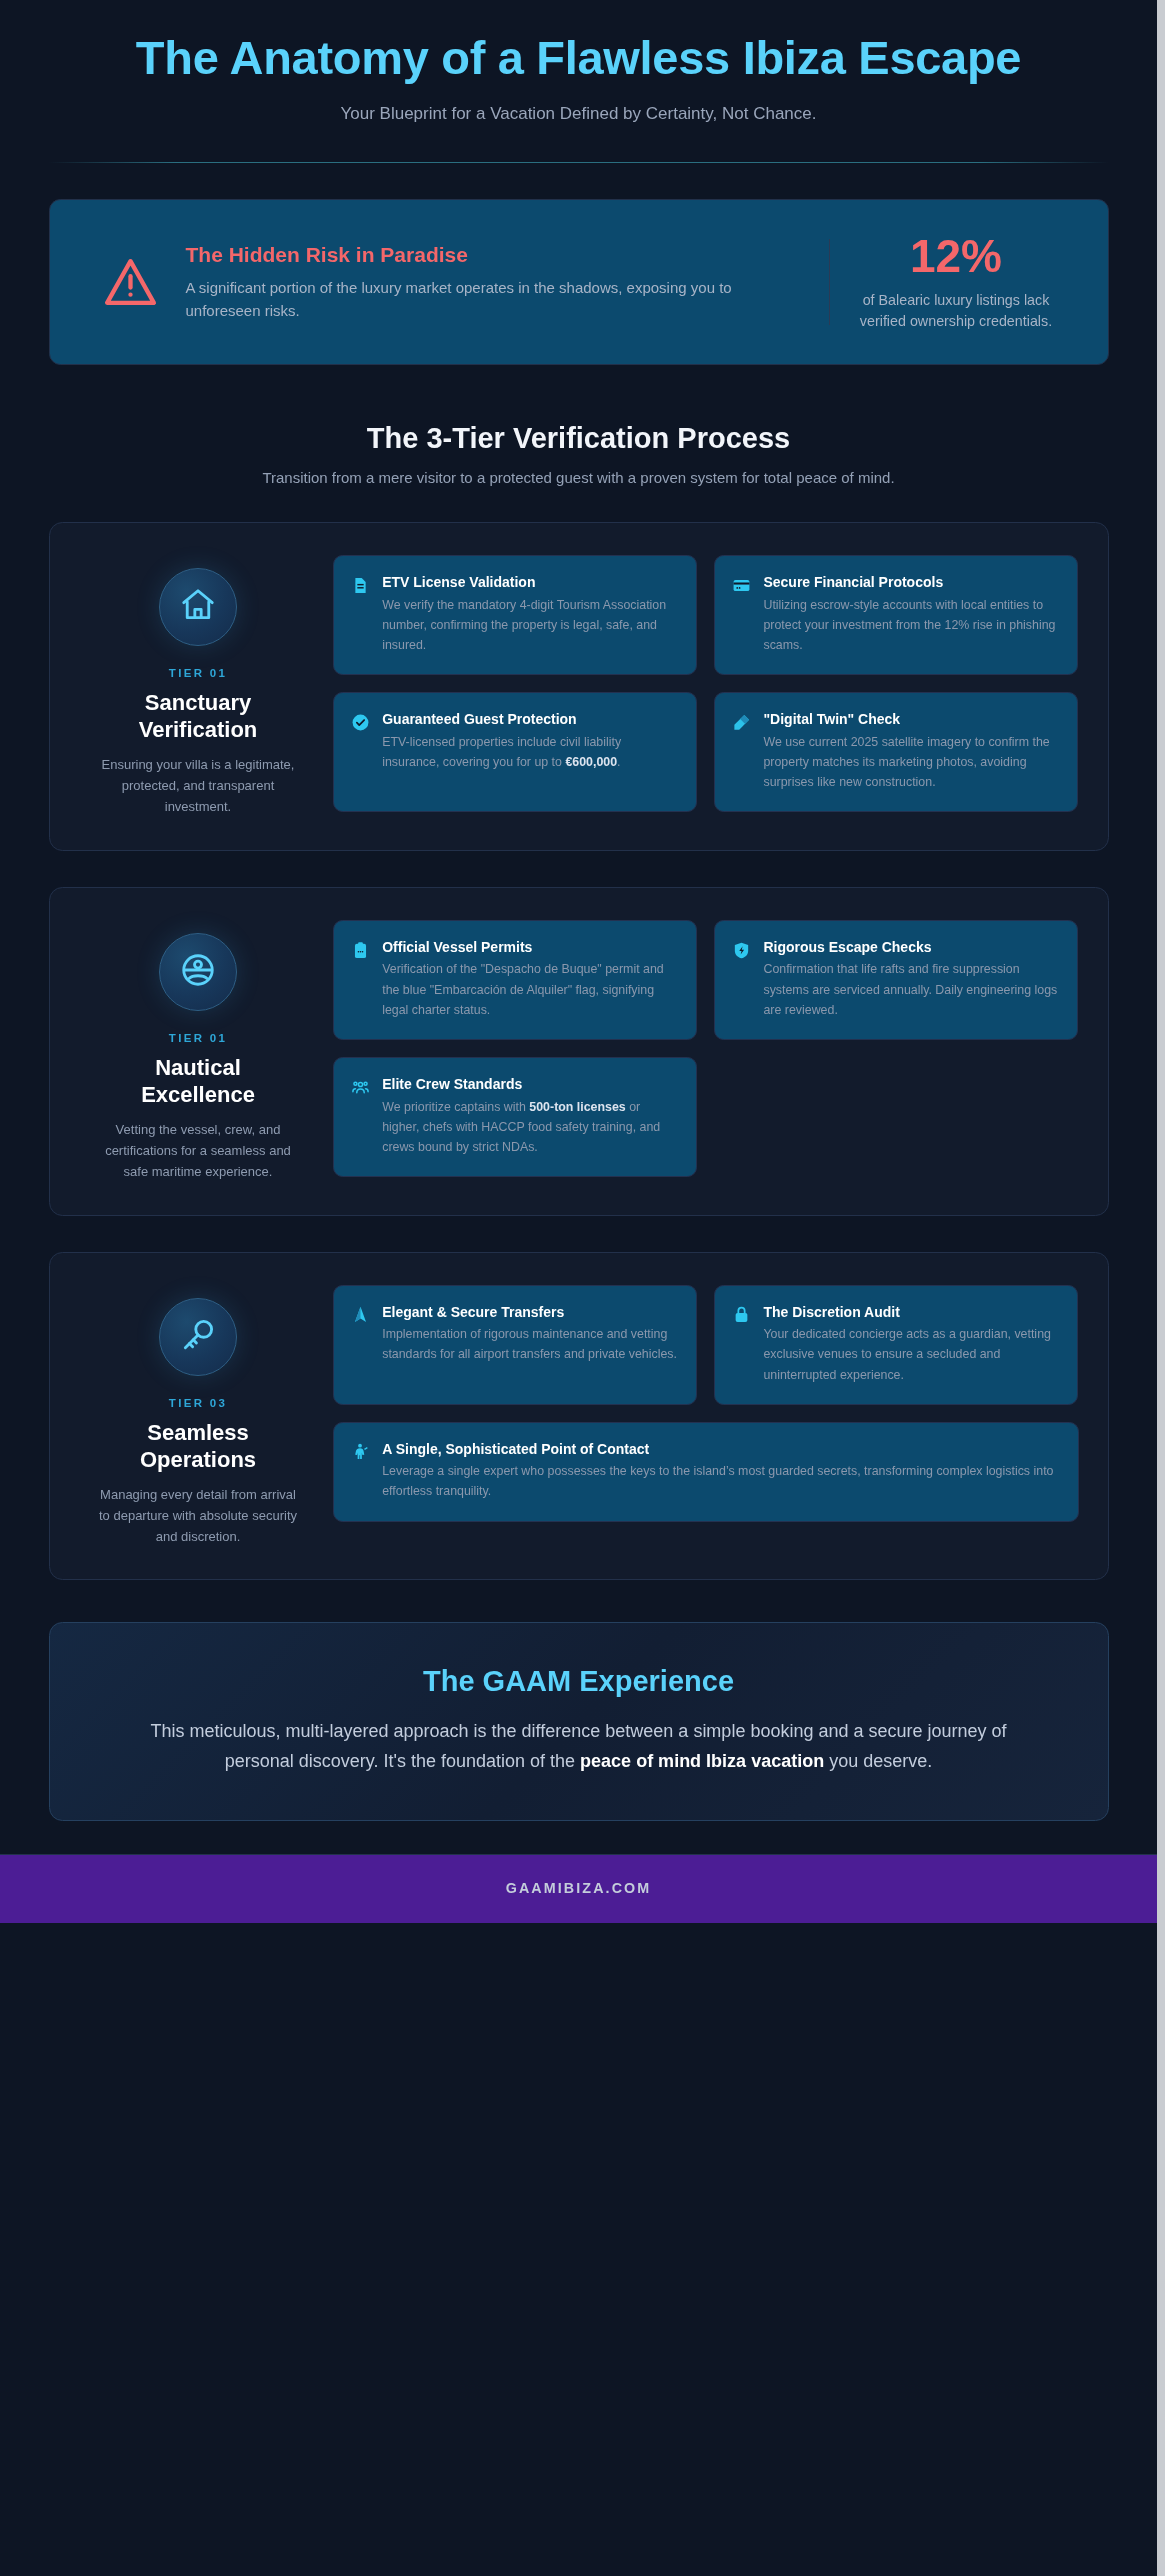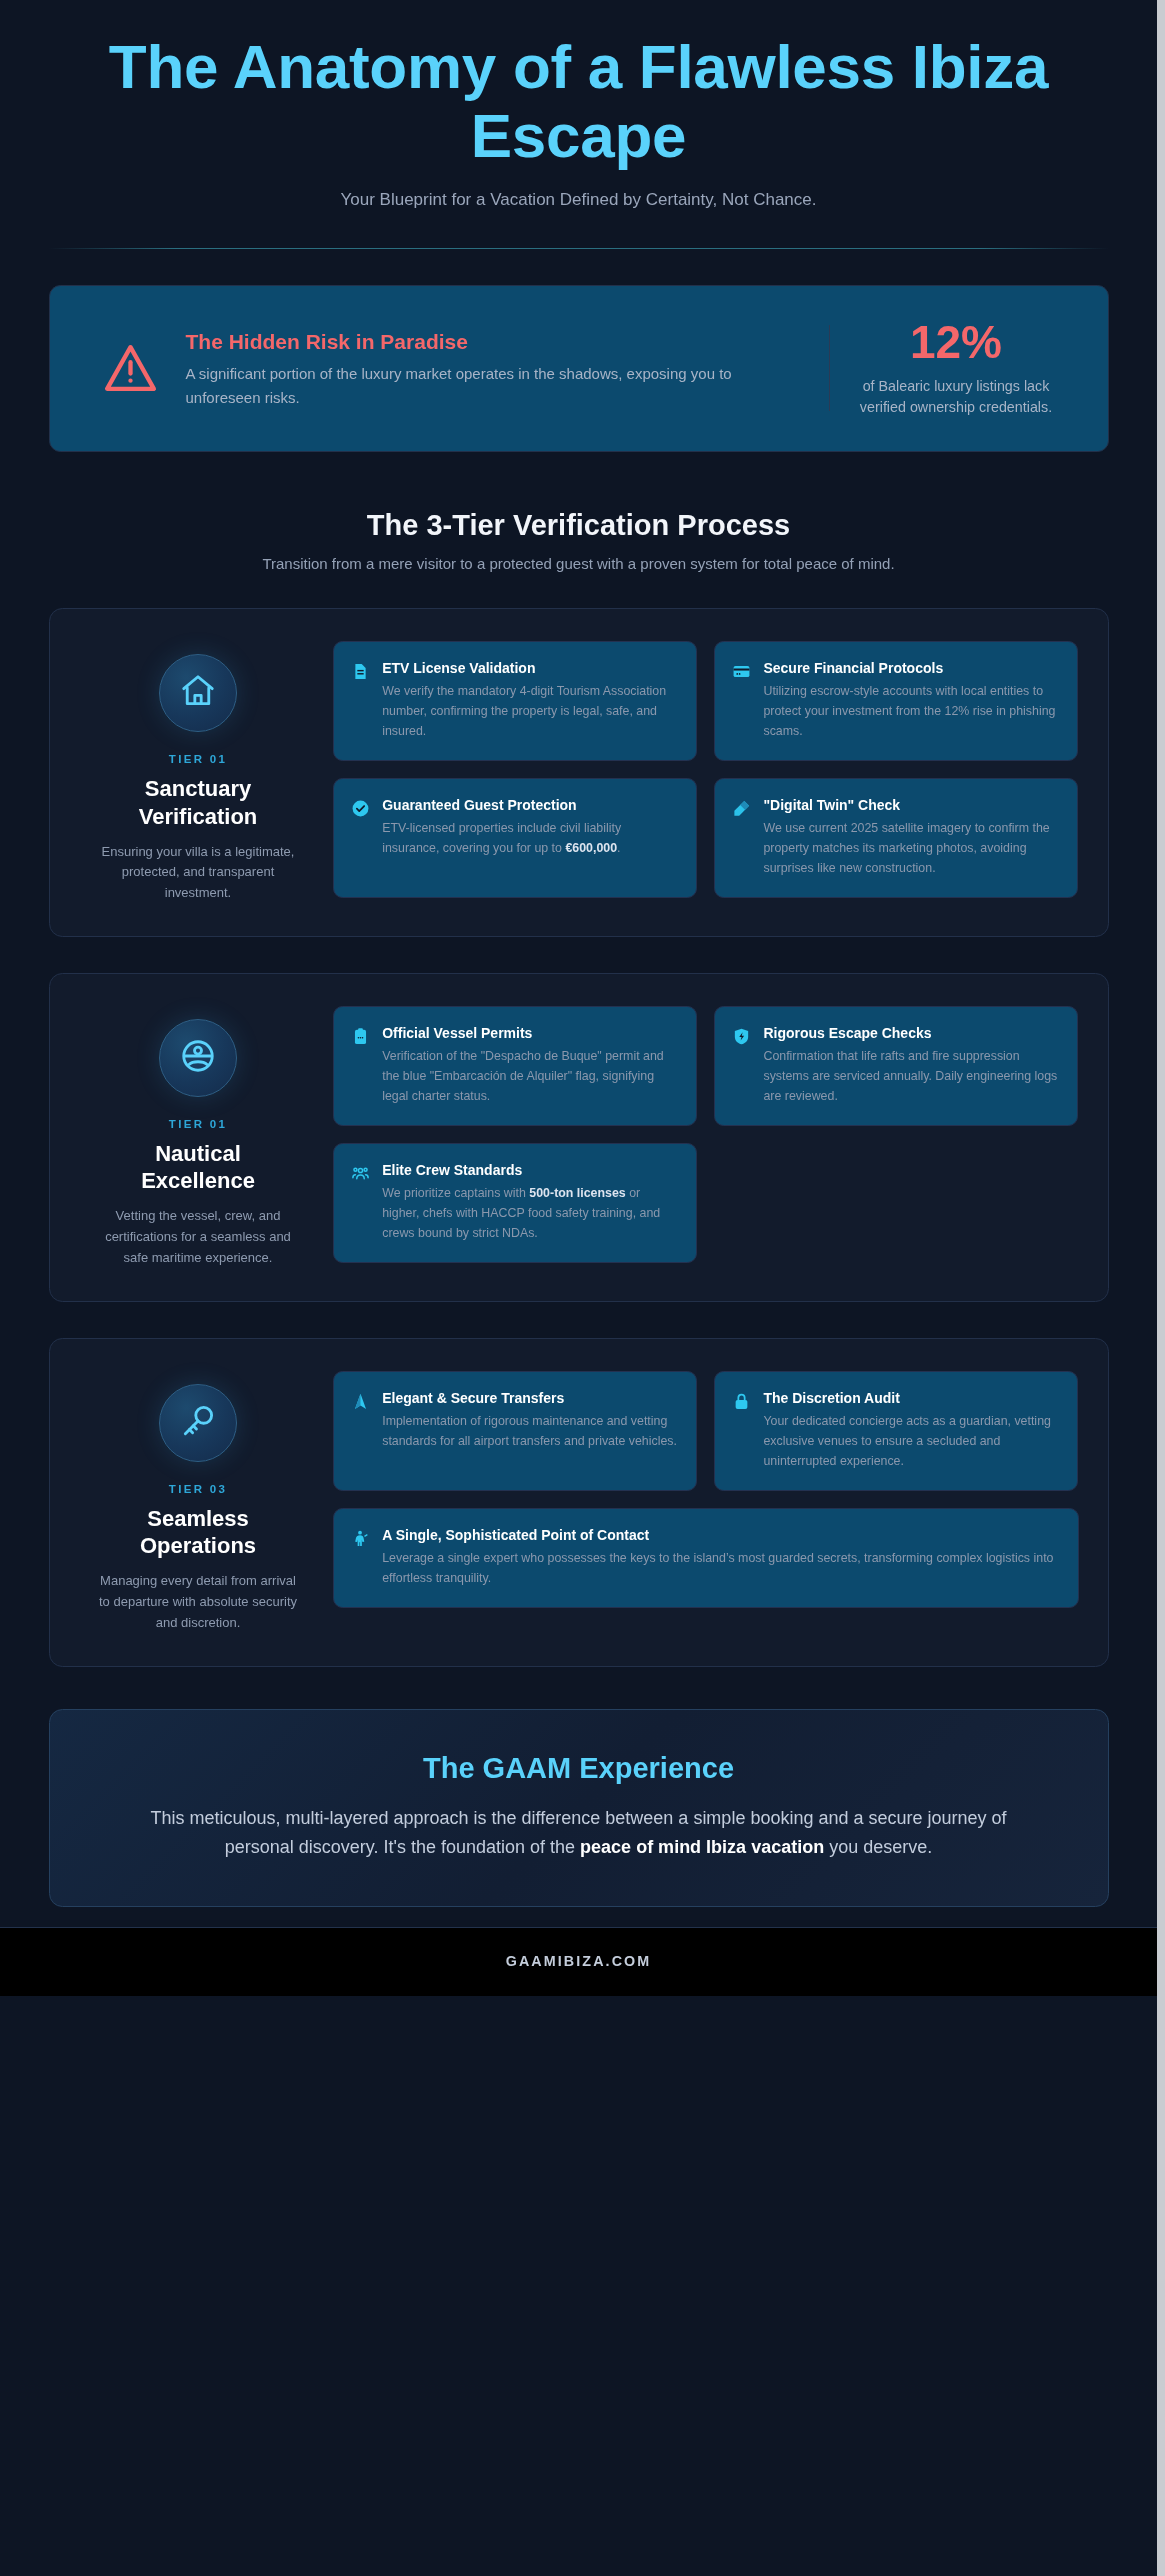--- a/index.html
+++ b/index.html
@@ -25,21 +25,21 @@
   }
 
   .inner {
     width: 1060px;
     margin: 0 auto;
     padding-top: 32px;
   }
 
   
   .hero-title {
-    font-size: 62px;
+    font-size: 47px;
     line-height: 1.12;
     font-weight: bold;
     text-align: center;
     color: #5ad2fb;
     letter-spacing: -0.3px;
     padding: 0 38px;
   }
   .hero-sub {
     margin-top: 19px;
     text-align: center;
@@ -221,23 +221,23 @@
   .closing-text {
     margin-top: 19px;
     color: #c3cddd;
     font-size: 18px;
     line-height: 1.62;
   }
   .closing-text b { color: #ffffff; font-weight: bold; }
 
   
   .footer {
-    margin-top: 20px;
+    margin-top: 33px;
     border-top: 1px solid #23324c;
-    background: #000000;
+    background: #4c1d95;
     padding: 25px 0 27px 0;
     text-align: center;
   }
   .footer-brand {
     color: #c4cddb;
     font-size: 14.3px;
     font-weight: bold;
     letter-spacing: 2.1px;
   }
 </style>

